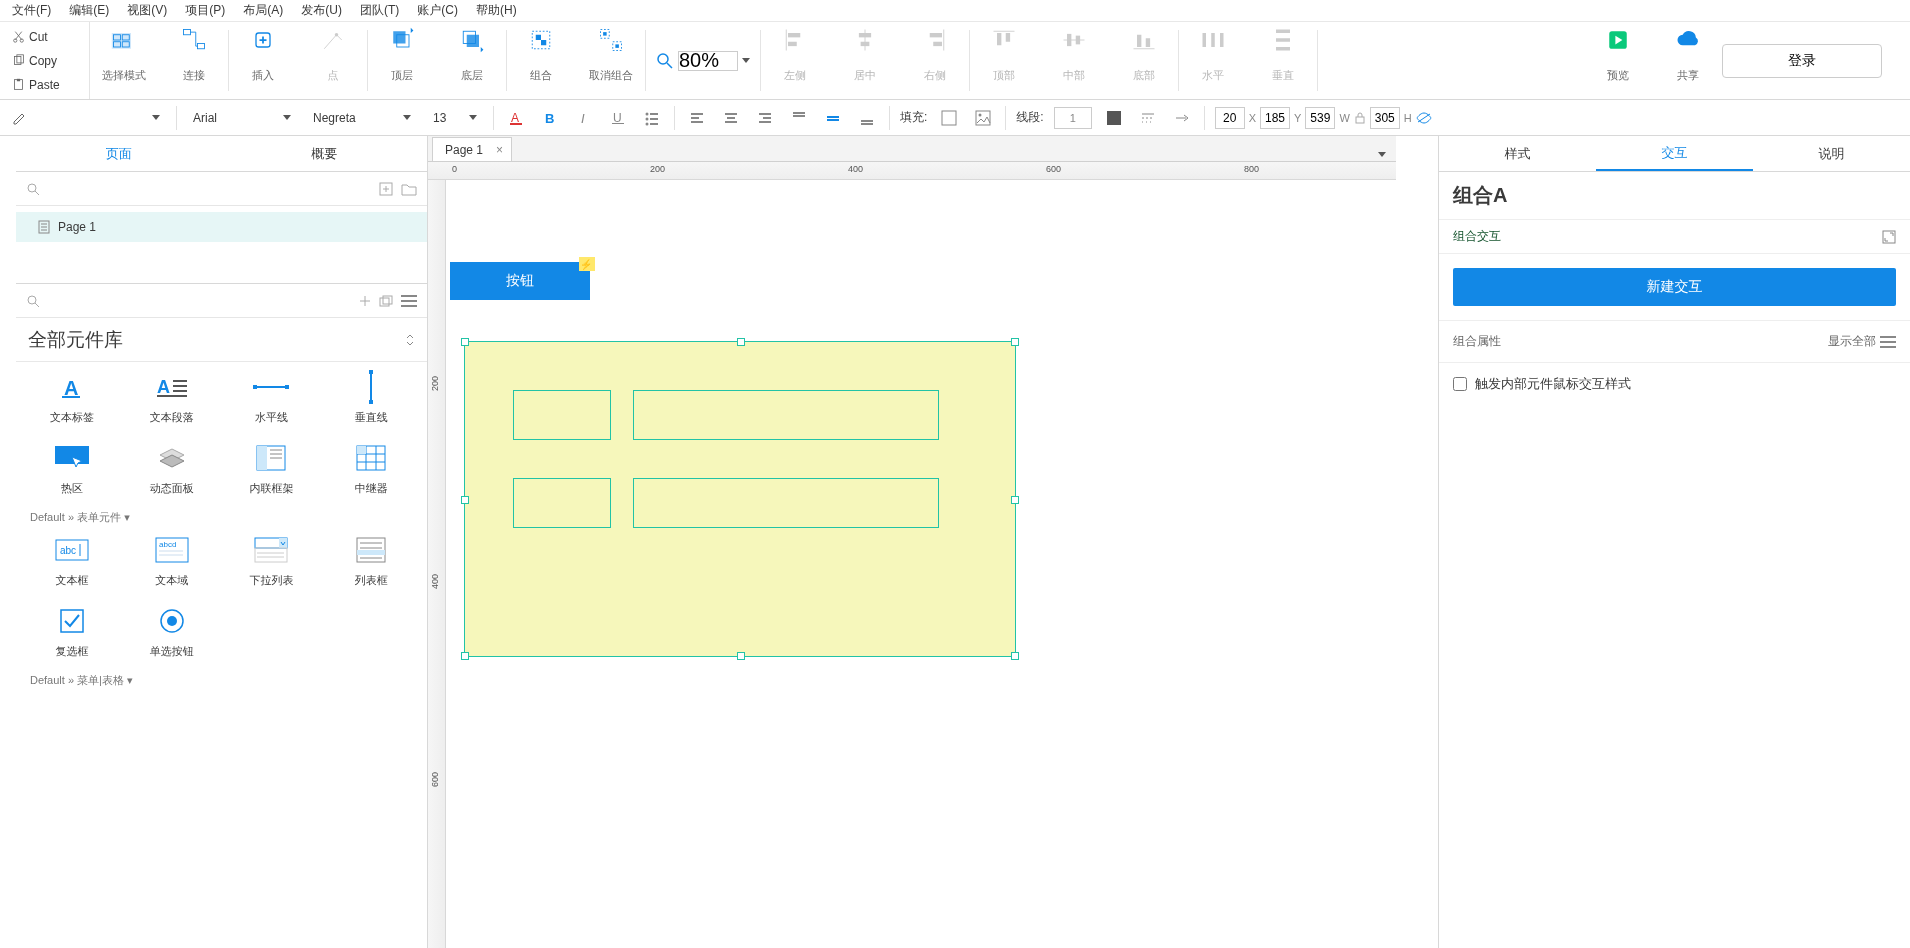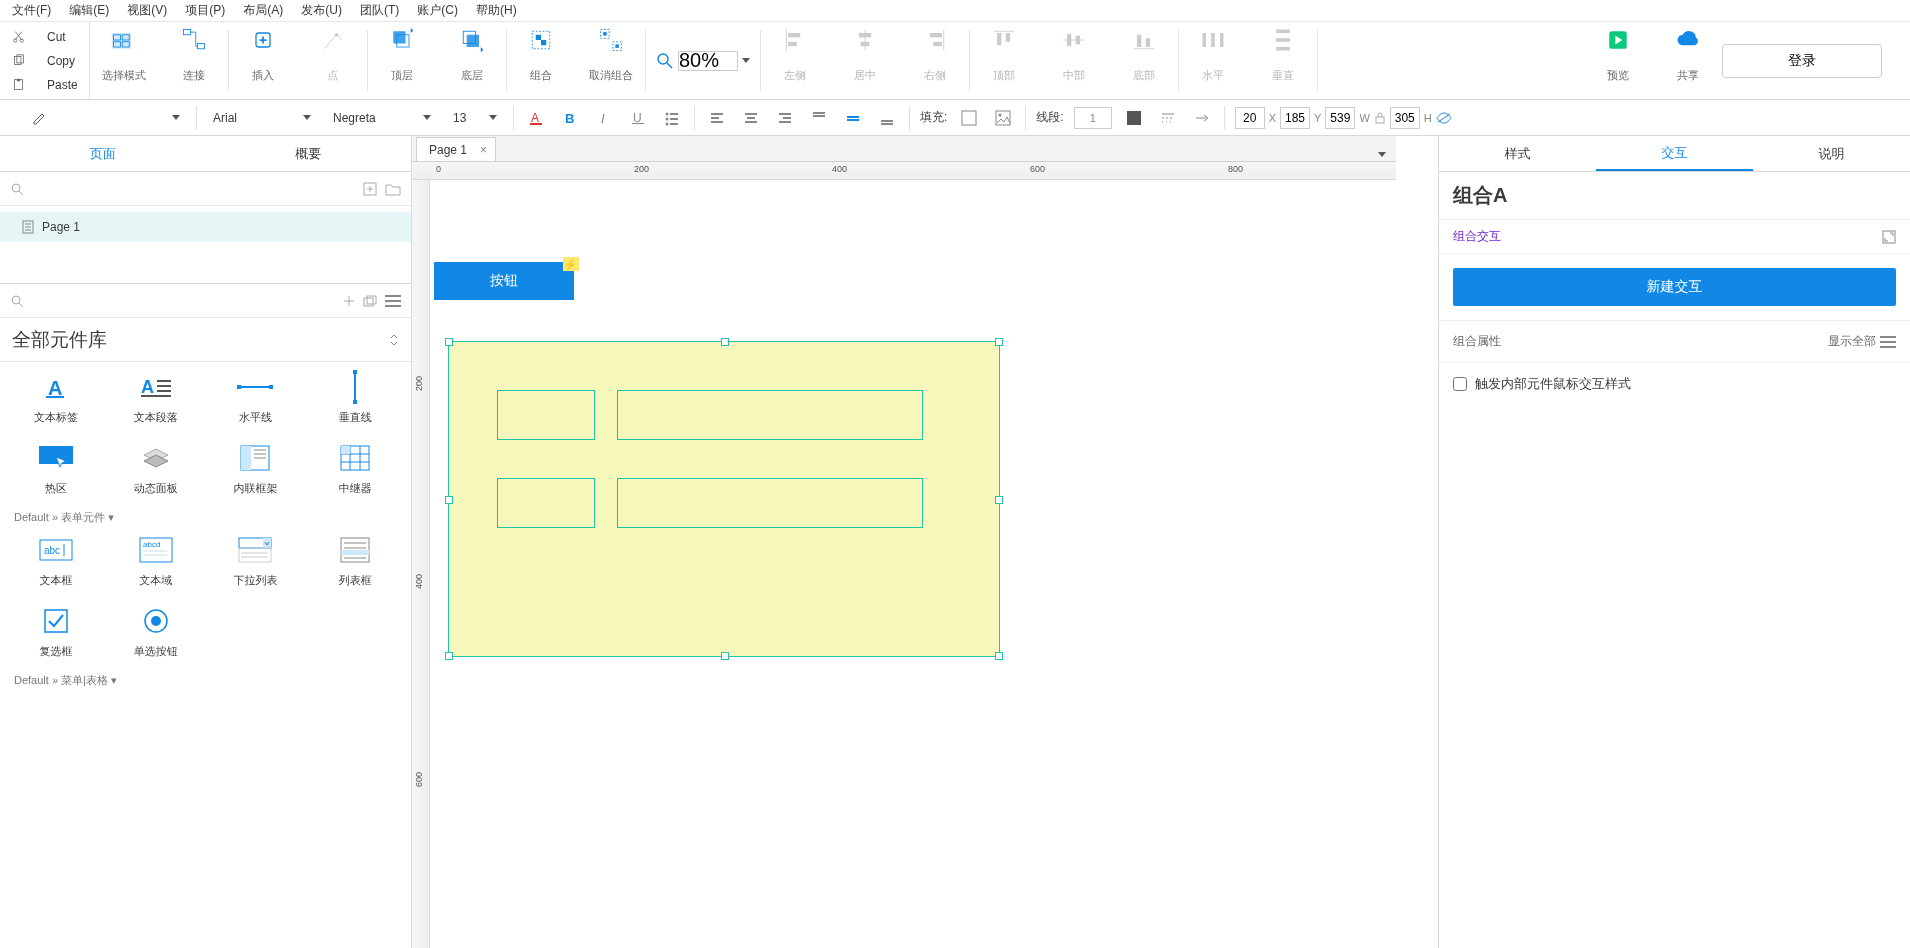--- a/index.html
+++ b/index.html
@@ -5,45 +5,45 @@
 * { margin: 0; padding: 0; box-sizing: border-box; font-family: "Microsoft YaHei", Arial, sans-serif; }
 body { width: 1910px; height: 948px; background: #fff; font-size: 12px; color: #3a3a3a; overflow: hidden; }
 
 
 .menubar { height: 22px; display: flex; align-items: center; padding-left: 12px; gap: 18px; border-bottom: 1px solid #e8e8e8; }
 .menubar span { cursor: default; }
 
 
 .ribbon { display: flex; height: 78px; border-bottom: 1px solid #d8d8d8; }
 .ribbon-left { width: 90px; border-right: 1px solid #e4e4e4; display: flex; flex-direction: column; justify-content: center; }
-.ribbon-left div { height: 24px; display: flex; align-items: center; padding-left: 12px; gap: 22px; cursor: default; }
+.ribbon-left div { height: 24px; display: flex; align-items: center; padding-left: 12px; gap: 4px; cursor: default; }
 .ribbon-left svg { width: 13px; height: 13px; }
 .ribbon-group { display: flex; flex-direction: column; align-items: center; justify-content: center; padding: 4px 10px 4px; }
 .ribbon-group .icons { display: flex; gap: 22px; align-items: flex-end; height: 44px; }
 .ribbon-sep { width: 1px; background: #e4e4e4; margin: 8px 0; }
 .tool-item { display: flex; flex-direction: column; align-items: center; justify-content: flex-end; gap: 14px; font-size: 11px; color: #6a6a6a; min-width: 48px; }
 .tool-item.disabled { color: #b6b6b6; }
 .tool-item svg { width: 28px; height: 28px; }
 .zoom-box { display: flex; align-items: center; gap: 4px; }
 .zoom-box input { width: 60px; height: 20px; border: 1px solid #ccc; text-align: left; font-size: 20px; }
 .btn-login { margin-left: auto; margin-right: 28px; width: 160px; height: 34px; border: 1px solid #ccc; border-radius: 4px; background: #fff; font-size: 14px; align-self: center; }
 
 
-.ribbon2 { height: 36px; border-bottom: 1px solid #d8d8d8; display: flex; align-items: center; padding-left: 26px; gap: 10px; }
+.ribbon2 { height: 36px; border-bottom: 1px solid #d8d8d8; display: flex; align-items: center; padding-left: 6px; gap: 10px; }
 .dd { height: 26px; border: none; background: #fff; display: flex; align-items: center; justify-content: space-between; padding: 0 6px; cursor: default; }
 .dd .caret { margin-left: 8px; }
 .caret { width: 0; height: 0; border-left: 4px solid transparent; border-right: 4px solid transparent; border-top: 5px solid #555; display: inline-block; }
 .vsep { width: 1px; height: 24px; background: #e0e0e0; }
 .icbtn { width: 24px; height: 24px; display: flex; align-items: center; justify-content: center; cursor: default; }
 .icbtn svg { width: 16px; height: 16px; }
 .posbox { display: flex; align-items: center; gap: 4px; font-size: 11px; color: #888; }
 .posbox input { width: 30px; height: 22px; border: 1px solid #ccc; text-align: center; font-size: 12px; }
 
 
-.main { display: flex; height: calc(948px - 22px - 78px - 36px); }
+.main { display: flex; height: calc(948px - 22px - 78px - 36px); padding-left: 16px; }
 .left-panel { width: 412px; display: flex; flex-direction: column; border-right: 1px solid #d8d8d8; }
 .lp-tabs { height: 36px; display: flex; border-bottom: 1px solid #d8d8d8; }
 .lp-tab { flex: 1; display: flex; align-items: center; justify-content: center; font-size: 13px; cursor: default; }
 .lp-tab.active { color: #1288e6; }
 .lp-search-row { height: 34px; display: flex; align-items: center; padding: 0 10px; gap: 8px; border-bottom: 1px solid #e6e6e6; }
 .lp-search-row .spacer { flex: 1; }
 .lp-pagelist { flex: 0 0 auto; height: 78px; border-bottom: 1px solid #d8d8d8; padding-top: 6px; }
 .page-row { height: 30px; display: flex; align-items: center; gap: 8px; padding-left: 22px; background: #e6f6f6; }
 .lp-tabs2 { height: 36px; display: flex; border-bottom: 1px solid #d8d8d8; }
 .lib-head { display:flex; align-items:center; justify-content:space-between; height:44px; padding:0 12px; border-bottom:1px solid #e8e8e8; }
@@ -70,21 +70,21 @@
 .sel-group .inner { position: absolute; border: 1px solid #22c3a6; }
 .handle { position: absolute; width: 8px; height: 8px; background: #fff; border: 1px solid #22c3a6; }
 .yellow-fill { background: #f6f7bb; }
 
 
 .right-panel { width: 472px; border-left: 1px solid #d8d8d8; display: flex; flex-direction: column; margin-left: 42px; }
 .rp-tabs { height: 36px; display: flex; border-bottom: 1px solid #d8d8d8; }
 .rp-tab { flex: 1; display: flex; align-items: center; justify-content: center; font-size: 13px; cursor: default; }
 .rp-tab.active { color: #1288e6; border-bottom: 2px solid #1288e6; }
 .rp-title { padding: 10px 14px; font-size: 20px; font-weight: 700; }
-.rp-sub { padding: 8px 14px; display: flex; justify-content: space-between; align-items: center; font-size: 12px; color: #6d28d9; border-bottom: 1px solid #eee; border-top: 1px solid #eee;}
+.rp-sub { padding: 8px 14px; display: flex; justify-content: space-between; align-items: center; font-size: 12px; color: #14532d; border-bottom: 1px solid #eee; border-top: 1px solid #eee;}
 .rp-btn { margin: 14px; height: 38px; background: #1288e6; color: #fff; border: none; border-radius: 2px; font-size: 14px; }
 .rp-prop { padding: 12px 14px; display: flex; justify-content: space-between; align-items:center; font-size: 12px; color: #666; border-top: 1px solid #eee; border-bottom: 1px solid #eee;}
 .rp-check { padding: 12px 14px; display: flex; align-items: center; gap: 8px; font-size: 13px; }
 .rp-check input { width: 14px; height: 14px; }
 .menu-icon { width:16px; height:12px; display:flex; flex-direction:column; justify-content:space-between;}
 .menu-icon span{height:2px; background:#888;}
 
 svg { display: block; }
 </style>
 </head>

